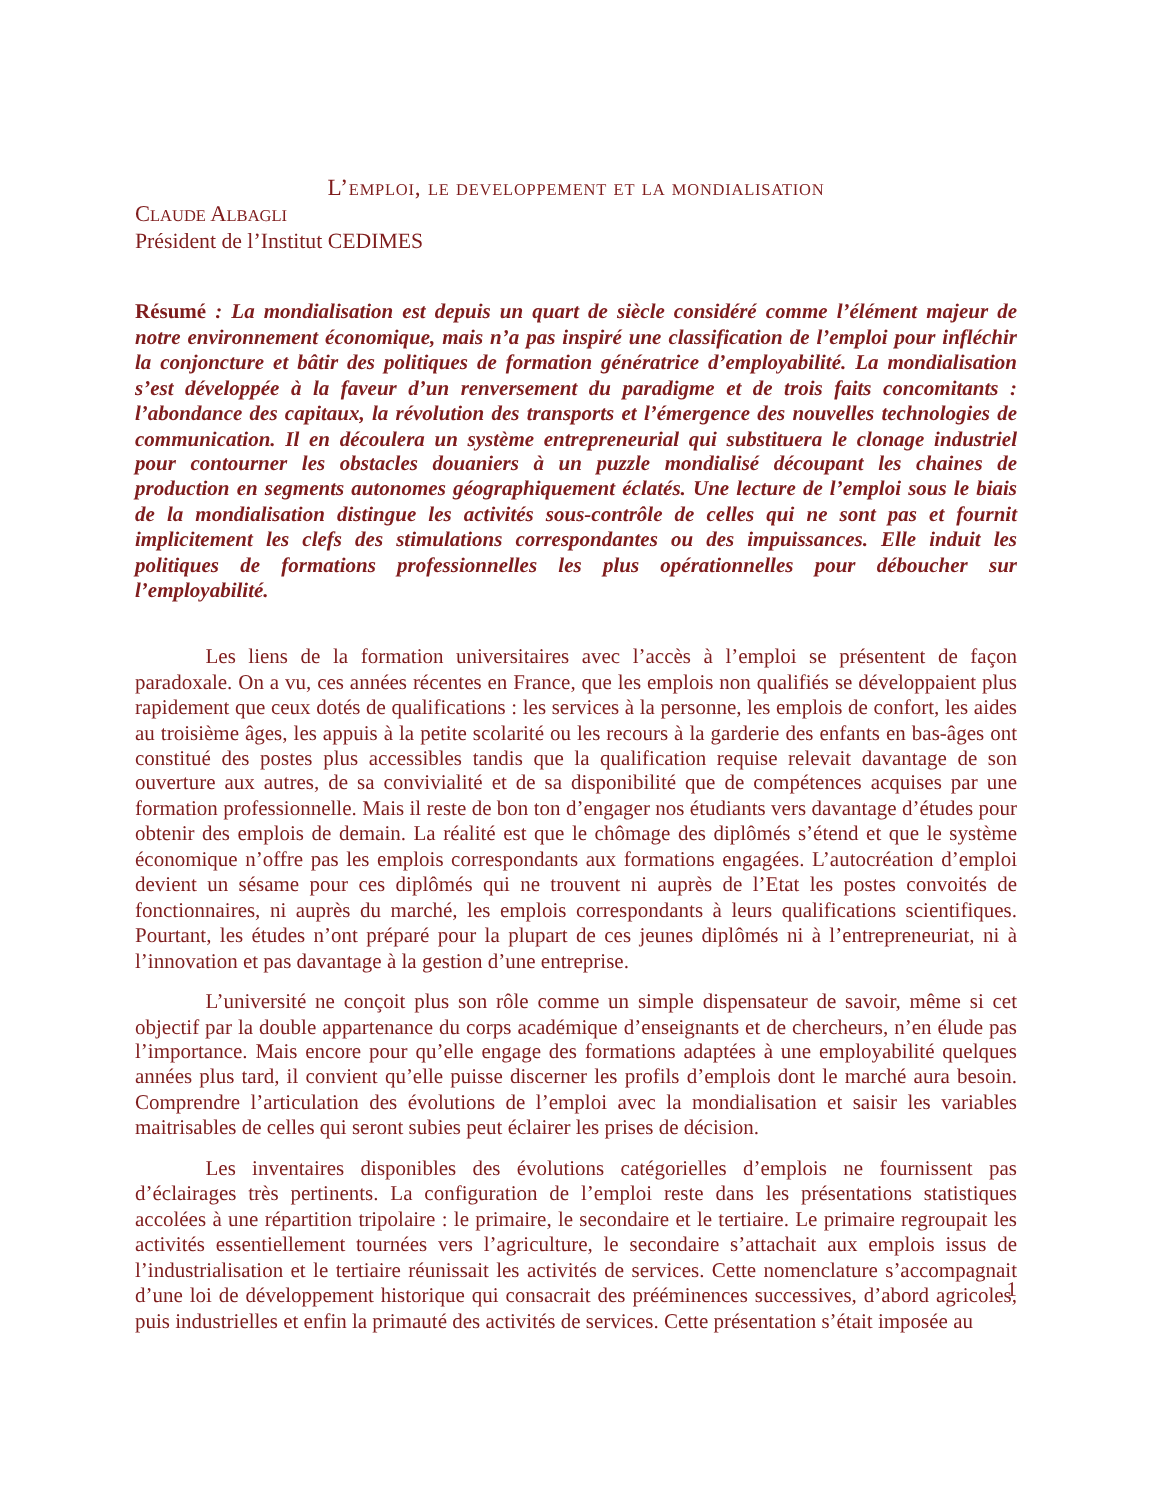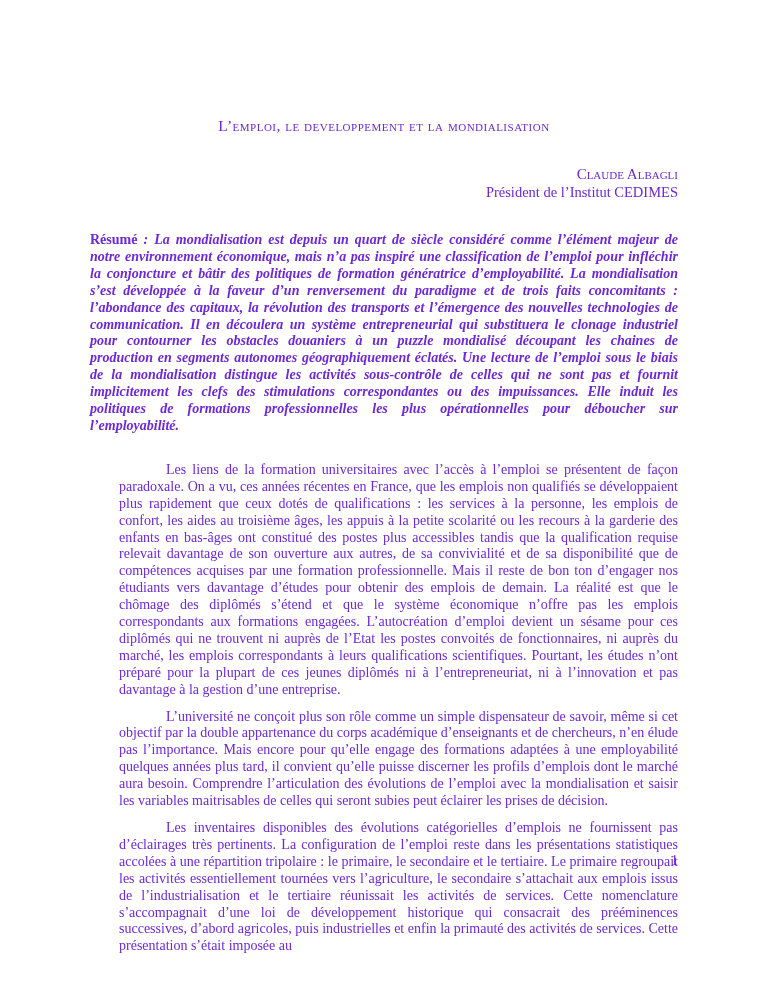--- a/index.html
+++ b/index.html
@@ -5,55 +5,53 @@
   html, body { margin: 0; padding: 0; background: #ffffff; }
   .page {
     position: relative;
     width: 768px;
     height: 994px;
     margin: 0 auto;
     background: #ffffff;
     box-sizing: border-box;
     padding: 116px 90px 0 90px;
     font-family: "Liberation Serif", serif;
-    color: #6d28d9;
+    color: #7f1d1d;
     overflow: hidden;
   }
   .title {
     margin: 0;
     text-align: center;
     font-size: 15.5px;
     font-weight: normal;
     font-variant: small-caps;
     letter-spacing: 0.5px;
     line-height: 19px;
   }
   .byline {
-    margin-top: 31px;
-    text-align: right;
     line-height: 17.5px;
   }
   .author-name {
     font-variant: small-caps;
     font-size: 15px;
   }
   .author-role {
     font-size: 14.5px;
   }
   .abstract {
     margin: 31px 0 0 0;
     text-align: justify;
     font-style: italic;
     font-size: 14px;
     line-height: 16.9px;
     word-spacing: 1px;
     font-weight: bold;
   }
   .abstract .abstract-label { font-style: normal; }
-  .body-text { margin-top: 27px; margin-left: 29px; }
+  .body-text { margin-top: 27px; }
   .body-text p {
     margin: 0 0 10px 0;
     text-align: justify;
     text-indent: 47px;
     font-size: 14px;
     line-height: 16.9px;
   }
   .page-number {
     position: absolute;
     top: 853px;

